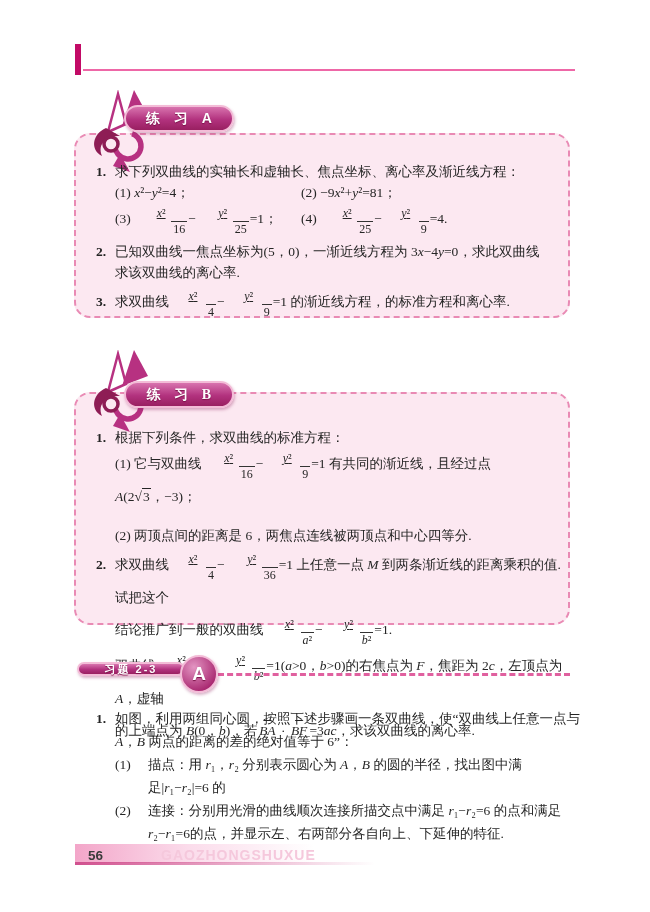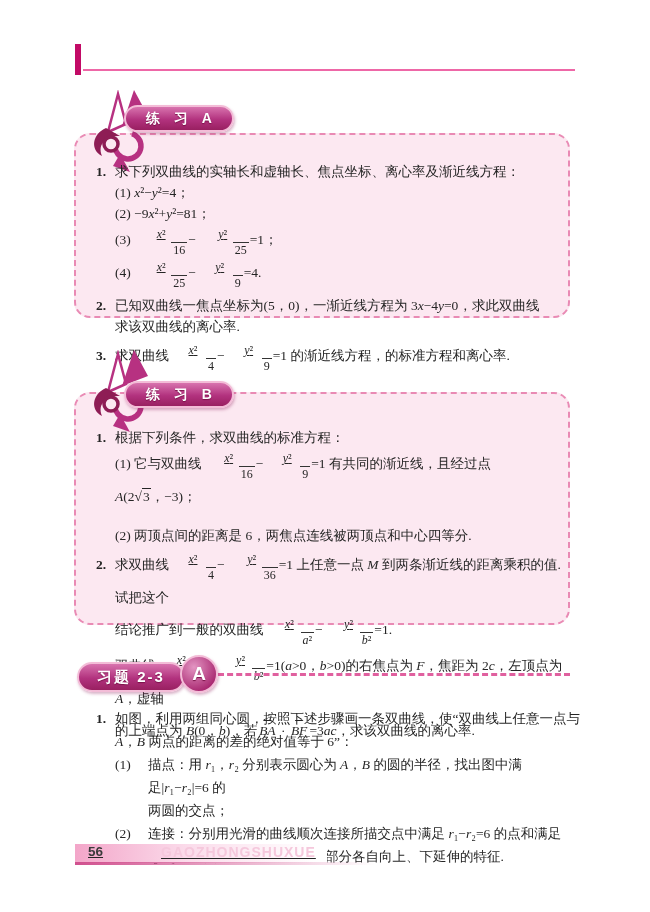--- a/index.html
+++ b/index.html
@@ -32,24 +32,24 @@
   .pill{
     position:absolute;height:27px;border-radius:15px;box-sizing:border-box;
     background:linear-gradient(180deg,#d873ae 0%,#b2327e 55%,#992061 100%);
     border:2px solid #f3bcd7;box-shadow:1px 2px 3px rgba(150,40,100,.35);
     display:flex;align-items:center;justify-content:center;
     color:#fff;font-weight:bold;font-family:"Liberation Sans","DejaVu Sans",sans-serif;
     text-shadow:0 1px 1px #7a1248;
   }
   #badge-a,#badge-b{left:124px;width:110px;font-size:14px;letter-spacing:5px;padding-left:5px;}
   #badge-a{top:105px;}
-  #badge-b{top:381px;}
-
-  
-  #hw-pill{left:77px;top:662px;width:108px;height:30px;font-size:15px;letter-spacing:2px;}
+  #badge-b{top:381px;font-family:Liberation Serif, serif;}
+
+  
+  #hw-pill{left:77px;top:662px;width:108px;height:14px;font-size:11px;letter-spacing:2px;}
   #hw-circle{
     position:absolute;left:180px;top:655px;width:38px;height:38px;border-radius:50%;
     background:radial-gradient(circle at 35% 30%,#e395c2,#aa2a72 75%);
     border:2px solid #f3bcd7;color:#fff;box-sizing:border-box;
     font:bold 19px "Liberation Sans","DejaVu Sans",sans-serif;
     display:flex;align-items:center;justify-content:center;
     box-shadow:1px 2px 3px rgba(150,40,100,.35);text-shadow:0 1px 1px #7a1248;
   }
   #hw-dots{position:absolute;left:218px;top:673px;width:352px;border-top:3px dashed #e0609f;}
 
@@ -58,41 +58,41 @@
   #content-a{top:161px;}
   #content-b{top:427px;}
   #content-hw{top:707px;width:486px;}
 
   .q{display:flex;align-items:flex-start;}
   .qnum{width:19px;flex:none;font-weight:bold;line-height:21px;}
   .qbody{flex:1;min-width:0;}
   .ln{line-height:21px;}
   .lnh{line-height:23px;}
   .frh{line-height:32px;}
-  .cols{display:flex;flex-direction:column;}
+  .cols{display:flex;}
   .c1{width:186px;flex:none;}
   .item{display:flex;align-items:flex-start;}
   .inum{width:33px;flex:none;line-height:23px;}
   .ibody{flex:1;min-width:0;}
 
   
   .math{font-family:"Liberation Serif","DejaVu Serif",serif;}
   .frac{display:inline-block;text-align:center;vertical-align:-0.85em;
     line-height:1.06;font-size:12px;margin:0 1px;}
   .frac .fn{display:block;padding:0 2px 1px 2px;text-decoration:underline;}
   .frac .fd{display:block;border-top:1px solid #333;padding:1px 2px 0 2px;margin-left:36px;}
   .vec{position:relative;display:inline-block;margin:0 2px;}
   .vec::before{content:"⇀";position:absolute;top:-10px;left:50%;transform:translateX(-50%);font-size:11px;}
   .sqrt .sqarg{border-top:1px solid currentColor;padding:0 1px;}
 
   
   #footer-strip{
     position:absolute;left:75px;top:844px;width:252px;height:19px;
     background:linear-gradient(to right,#f3a6c9 0%,#fbdceb 45%,#ffffff 95%);
-    display:flex;align-items:flex-start;text-decoration:underline;
+    display:flex;align-items:flex-end;
   }
   #page-num{padding-left:13px;font:bold 13.5px "Liberation Sans","DejaVu Sans",sans-serif;color:#3a3a3a;}
   #watermark{margin-left:58px;font:bold 14px "Liberation Sans","DejaVu Sans",sans-serif;
     color:#f5c8dc;letter-spacing:1px;}
   #footer-line{position:absolute;left:75px;top:862px;width:300px;height:3px;
     background:linear-gradient(to right,#d0508e,rgba(255,255,255,0));}
 </style>
 </head>
 <body>
 
@@ -193,21 +193,20 @@
   <div id="content-hw" class="content">
     <div class="q">
       <span class="qnum lnh">1.</span>
       <div class="qbody">
         <div class="lnh"><span>如图，利用两组同心圆，按照下述步骤画一条双曲线，使“双曲线上任意一点与</span></div>
         <div class="lnh"><span><i>A</i>，<i>B</i> 两点的距离的差的绝对值等于 6”：</span></div>
         <div class="item">
           <span class="inum">(1)</span>
           <div class="ibody">
             <div class="lnh"><span>描点：用 <i>r</i>₁，<i>r</i>₂ 分别表示圆心为 <i>A</i>，<i>B</i> 的圆的半径，找出图中满足</span><span class="math">|<i>r</i>₁−<i>r</i>₂|=6</span><span> 的</span></div>
-            <div class="lnh"><span>两圆的交点；</span></div>
           </div>
         </div>
         <div class="item">
           <span class="inum">(2)</span>
           <div class="ibody">
             <div class="lnh"><span>连接：分别用光滑的曲线顺次连接所描交点中满足 </span><span class="math"><i>r</i>₁−<i>r</i>₂=6</span><span> 的点和满足</span></div>
             <div class="lnh"><span class="math"><i>r</i>₂−<i>r</i>₁=6</span><span>的点，并显示左、右两部分各自向上、下延伸的特征.</span></div>
           </div>
         </div>
       </div>

